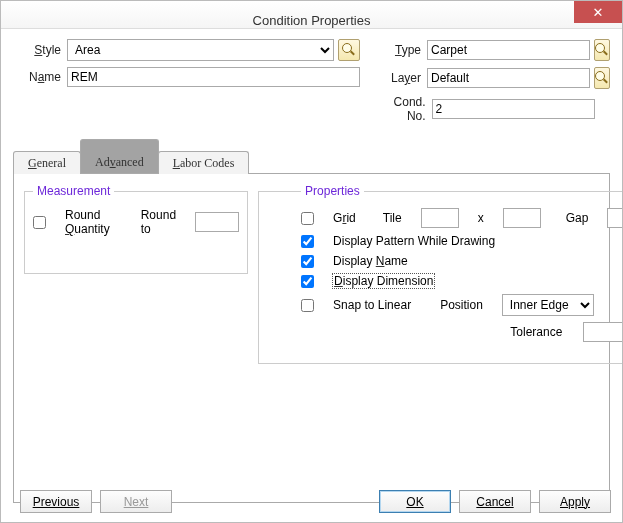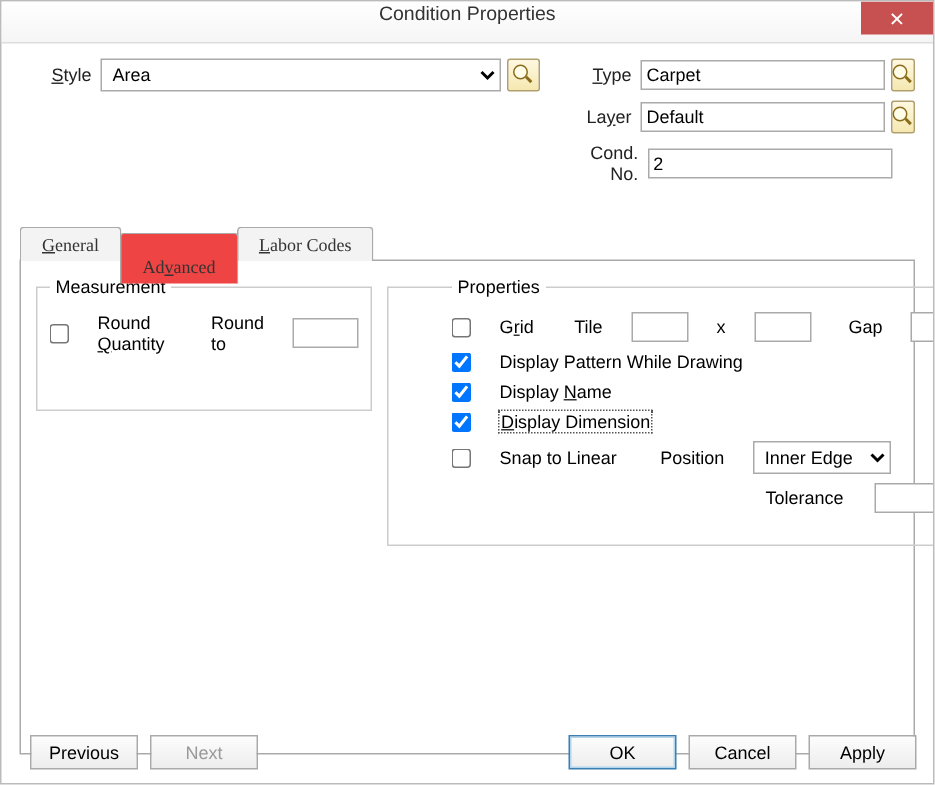--- a/index.html
+++ b/index.html
@@ -12,21 +12,21 @@
     width: 623px;
     height: 523px;
     overflow: hidden;
     border: 1px solid #bbb;
   }
   .titlebar {
     height: 28px;
     background: linear-gradient(#fff, #f5f5f5);
     border-bottom: 1px solid #ddd;
     display: flex;
-    align-items: flex-start;
+    align-items: flex-end;
     position: relative;
   }
   .titlebar .title {
     flex: 1;
     text-align: center;
     font-size: 13px;
     color: #333;
   }
   .closebtn {
     width: 48px;
@@ -120,39 +120,39 @@
     background: #f3f3f3;
     color: #333;
     cursor: pointer;
     margin-right: -1px;
     position: relative;
     top: 1px;
     border-radius: 3px 3px 0 0;
     font-family: Liberation Serif, serif;
   }
   .tab.active {
-    background: #ef4444;
-    top: 16px;
+    background: #a3a3a3;
+    top: 0;
     padding-top: 15px;
   }
   .tabpanel {
     border: 1px solid #aaa;
     height: 330px;
     padding: 10px;
     position: relative;
     display: flex;
     gap: 10px;
   }
   fieldset {
     border: 1px solid #ccc;
     padding: 10px 8px 8px 8px;
     margin: 0;
     font-size: 12px;
   }
-  fieldset legend { padding: 0 4px; color: #000000; }
+  fieldset legend { padding: 0 4px; color: #6d28d9; }
   .fs-left { width: 305px; height: 90px; }
   .fs-right { flex: 1; height: 180px; padding-left: 42px; }
   .chkrow {
     display: flex;
     align-items: center;
     margin-bottom: 6px;
     gap: 15px;
   }
   .chkrow input[type=checkbox] {
     margin: 0 4px 0 0;
@@ -175,21 +175,21 @@
     font-size: 12px;
     cursor: pointer;
     padding: 0 10px;
   }
   .btn:disabled { color: #999; cursor: default; }
   .btn.default {
     border: 1px solid #3c7fb1;
     box-shadow: inset 0 0 0 1px #b3d6ef;
   }
   .footer .spacer { flex: 1; }
-  .footer .btn { margin-left: 8px; }
+  .footer .btn { margin-left: 8px; text-decoration: underline; }
   .lblpad { margin-left: 16px; margin-right: 4px;}
   .dotted-focus { outline: 1px dotted #555; outline-offset: 0px; padding:0 1px;}
 </style>
 </head>
 <body>
 
 <div class="titlebar">
   <div class="title">Condition Properties</div>
   <div class="closebtn">
     <span>✕</span>
@@ -200,20 +200,24 @@
   <div class="toprow">
     <div class="leftcol">
       <div class="fieldrow">
         <label><span class="underline">S</span><span></span>tyle</label>
         <select class="wide">
           <option>Area</option>
         </select>
         <div class="icon-btn">
             <div class="mag"></div>
           </div>
+      </div>
+      <div class="fieldrow">
+        <label>N<span class="underline">a</span>me</label>
+        <input type="text" class="wide" value="REM" style="">
       </div>
     </div>
     <div class="rightcol">
       <div class="fieldrow">
         <label><span class="underline">T</span>ype</label>
         <input type="text" class="wide" value="Carpet" style="">
         <div class="icon-btn">
             <div class="mag"></div>
           </div>
       </div>

